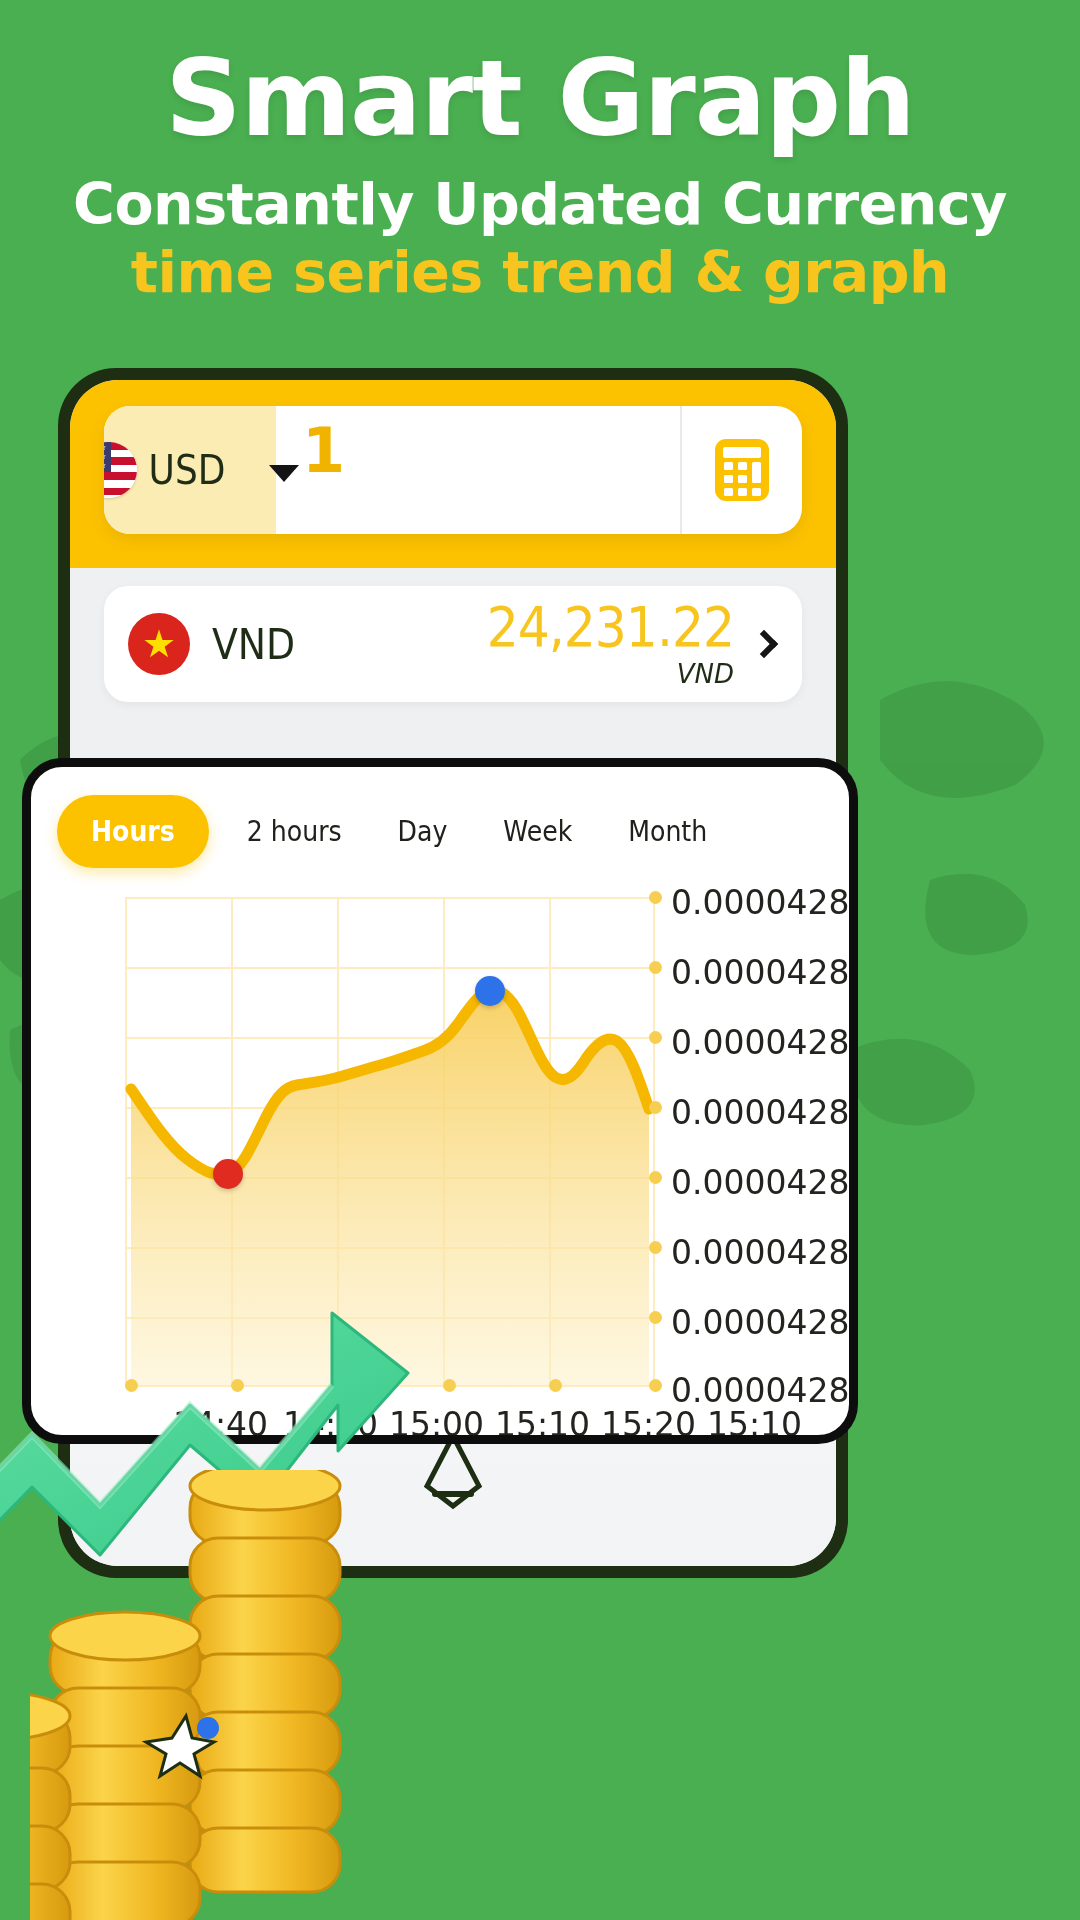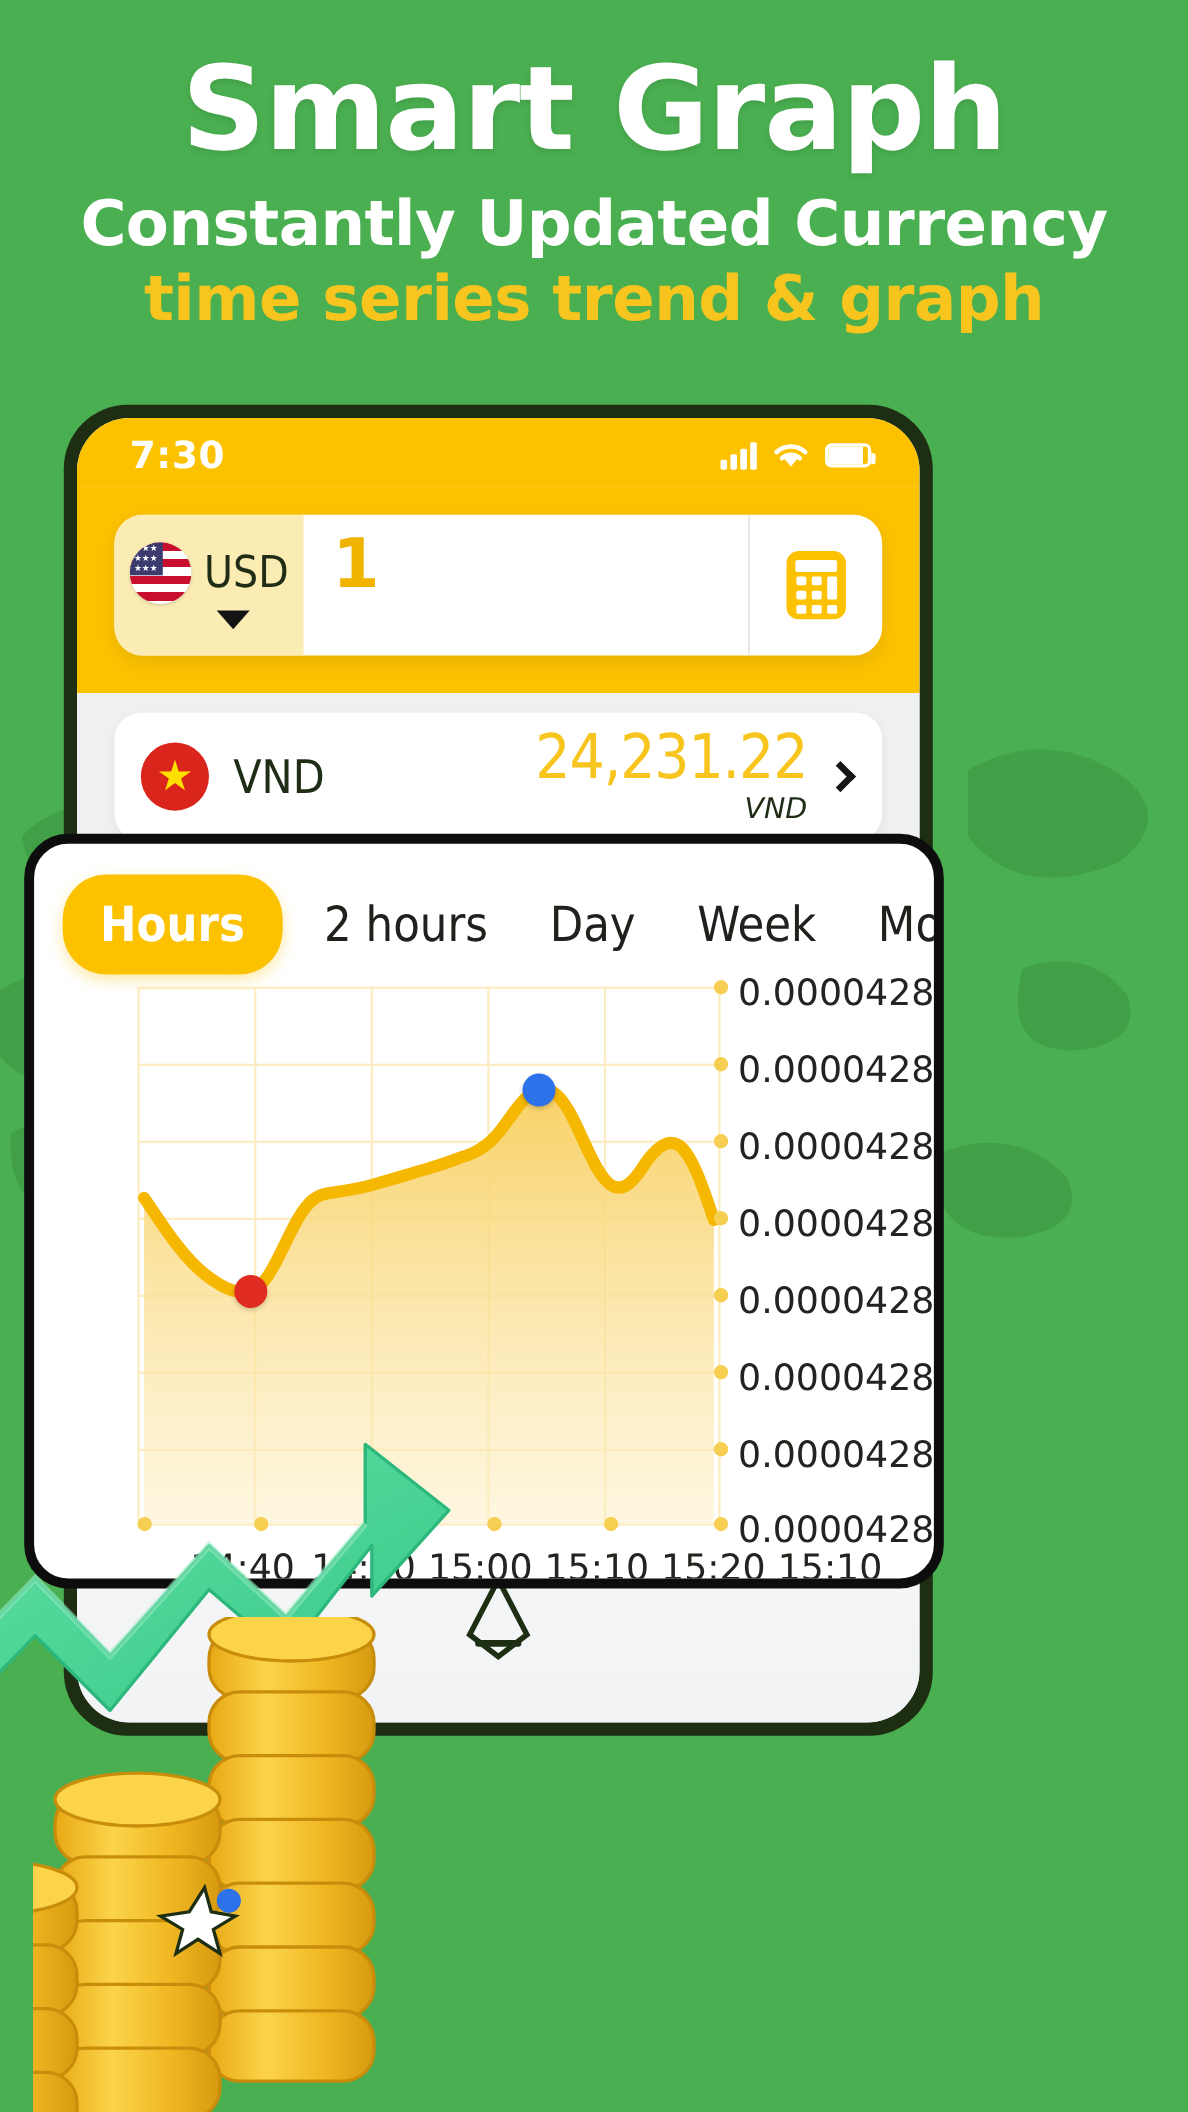--- a/index.html
+++ b/index.html
@@ -113,21 +113,21 @@
     display: flex; align-items: stretch;
     height: 128px;
     background: #fff;
     border-radius: 26px;
     box-shadow: 0 6px 16px rgba(0,0,0,.08);
     overflow: hidden;
   }
   .cur-picker {
     width: 172px;
     background: #fbecb4;
-    display: flex; flex-direction: column;
+    display: flex; 
     align-items: center; justify-content: center;
     position: relative;
     gap: 0;
   }
   .cur-picker-top { display:flex; align-items:center; gap: 12px; }
   .flag-us {
     width: 56px; height: 56px; border-radius: 50%;
     overflow: hidden; position: relative; flex: none;
     background: #fff;
     box-shadow: 0 1px 3px rgba(0,0,0,.18);
@@ -259,21 +259,21 @@
     z-index: 20;
     overflow: hidden;
   }
   .tabs {
     display:flex; align-items:center; gap: 0;
     padding: 28px 0 0 26px;
     white-space: nowrap;
   }
   .tab {
     font-family: "DejaVu Sans Condensed","DejaVu Sans", sans-serif;
-    font-size: 44px; color:#20201c; padding: 0 28px; text-align: center;
+    font-size: 28px; color:#20201c; padding: 0 28px; text-align: center;
   }
   .tab.active {
     background:#fcc200; color:#fff; font-weight:700;
     border-radius: 40px; padding: 20px 34px;
     box-shadow: 0 5px 14px rgba(250,195,0,.35);
     margin-right: 10px;
   }
 
   .plot {
     position:absolute;
@@ -335,37 +335,20 @@
 
 <div class="headline">
   <h1>Smart Graph</h1>
   <h2>Constantly Updated Currency</h2>
   <h3>time series trend &amp; graph</h3>
 </div>
 
 <div class="phone">
   <div class="phone-screen">
 
-    <div class="statusbar">
-      <div class="status-time">7:30</div>
-      <div class="status-icons">
-        <span class="sig">
-            <i></i>
-            <i></i>
-            <i></i>
-            <i></i>
-          </span>
-        <svg width="34" height="26" viewBox="0 0 34 26">
-          <path d="M17 23 l6 -7 a8 8 0 0 0 -12 0z" fill="#fff"></path>
-          <path d="M4 10 a19 19 0 0 1 26 0" stroke="#fff" stroke-width="4.2" fill="none" stroke-linecap="round"></path>
-          <path d="M9 15.5 a12 12 0 0 1 16 0" stroke="#fff" stroke-width="4.2" fill="none" stroke-linecap="round"></path>
-        </svg>
-        <span class="batt"></span>
-      </div>
-    </div>
 
     <div class="amber-head">
       <div class="input-row">
 
         <div class="cur-picker">
           <div class="cur-picker-top">
             <span class="flag-us">
               <span class="stripes"></span>
                 <span class="canton"></span>
             </span>

